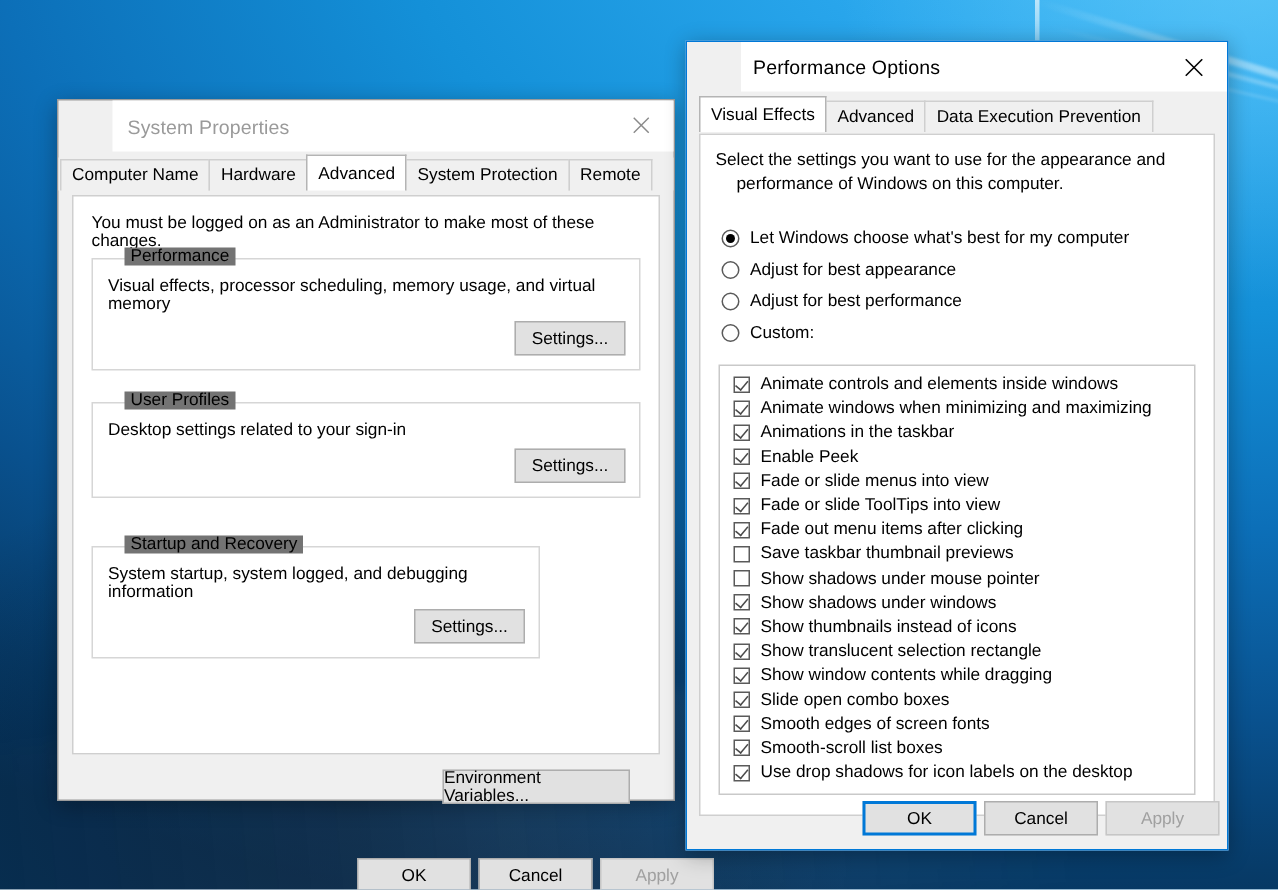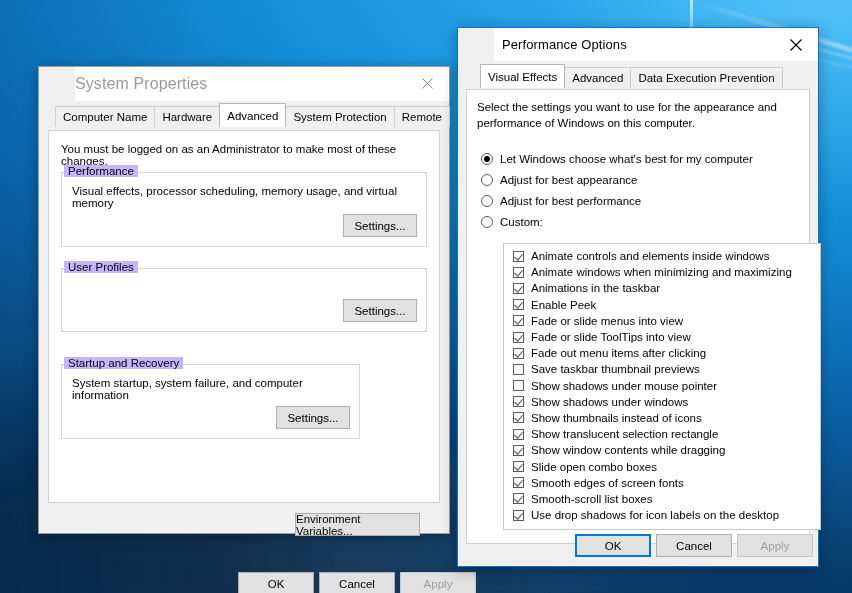--- a/index.html
+++ b/index.html
@@ -28,51 +28,51 @@
         background:radial-gradient(closest-side,rgba(2,22,45,.55),rgba(2,22,45,0));}
   .swoosh{position:absolute;left:-40px;top:470px;width:760px;height:150px;
         background:linear-gradient(to right,rgba(255,255,255,0),rgba(255,255,255,.07),rgba(255,255,255,0));
         transform:rotate(-5deg);filter:blur(6px);}
 
   
   .win{position:absolute;background:#f0f0f0;box-shadow:0 3px 14px rgba(0,0,0,.32);}
   .win.inactive{border:1px solid #9b9b9b;}
   .win.active{border:1px solid #0078d7;}
   .titlebar{height:34px;background:#ffffff;display:flex;align-items:center;position:relative;margin-left:36px;}
-  .titletext{font-size:16px;padding-left:0;letter-spacing:.1px;}
+  .titletext{font-size:13px;padding-left:10px;letter-spacing:.1px;}
   .win.inactive .titletext{color:#9a9a9a;}
   .win.active .titletext{color:#000000;}
   .closebtn{position:absolute;right:0;top:0;width:44px;height:33px;display:flex;align-items:center;justify-content:center;cursor:default;}
   .closebtn svg{display:block;}
   .win.inactive .closebtn svg line{stroke:#8a8a8a;}
   .win.active .closebtn svg line{stroke:#000;}
 
   
-  .tabstrip{display:flex;align-items:flex-end;padding-left:16px;height:22px;position:relative;background:#f0f0f0;}
+  .tabstrip{display:flex;align-items:flex-end;padding-left:1px;height:22px;position:relative;background:#f0f0f0;}
   .tab{font-size:11.5px;color:#000;padding:3px 7px 3px 7px;border:1px solid #cfcfcf;border-bottom:none;background:#f0f0f0;
        margin-right:-1px;line-height:14px;position:relative;cursor:default;white-space:nowrap;}
   .tab.selected{background:#ffffff;border-color:#b4b4b4;padding-top:5px;padding-bottom:4px;z-index:3;}
   .tabpane{background:#ffffff;border:1px solid #cfcfcf;position:relative;}
 
   
   .btn{background:#e1e1e1;border:1px solid #adadad;font-size:11.5px;color:#000;
        display:flex;align-items:center;justify-content:center;cursor:default;box-sizing:border-box;}
   .btn.disabled{color:#a0a0a0;background:#e1e1e1;border-color:#c6c6c6;}
   .btn.focus{border:2px solid #0078d7;}
   .groupbox{position:absolute;border:1px solid #d6d6d6;box-sizing:border-box;}
-  .grouptitle{position:absolute;top:-8px;left:2px;background:#c4b5fd;padding:0 4px;font-size:11.5px;color:#000;}
+  .grouptitle{position:absolute;top:-8px;left:21px;background:#737373;padding:0 4px;font-size:11.5px;color:#000;}
   .sptext{font-size:11.5px;color:#000;}
 
   .radio-row{display:flex;align-items:center;height:21px;cursor:default;}
   .radio{width:12px;height:12px;border-radius:50%;border:1px solid #5a5a5a;background:#fff;
          box-sizing:border-box;margin-right:7px;flex:none;position:relative;}
   .radio.on::after{content:"";position:absolute;left:2px;top:2px;width:6px;height:6px;border-radius:50%;background:#000;}
   .radio-label{font-size:11.5px;color:#000;white-space:nowrap;}
 
-  .listbox{position:absolute;background:#fff;border:1px solid #c9c9c9;box-sizing:border-box;overflow:hidden;margin-left:24px;}
+  .listbox{position:absolute;background:#fff;border:1px solid #c9c9c9;box-sizing:border-box;overflow:hidden;}
   .cb-row{display:flex;align-items:center;height:16.2px;padding-left:9px;cursor:default;}
   .cb{width:11px;height:11px;border:1px solid #5a5a5a;background:#fff;box-sizing:border-box;margin-right:7px;flex:none;position:relative;}
   .cb.on::after{content:"";position:absolute;left:1.5px;top:0px;width:4px;height:7px;
         border-right:1.6px solid #4a4a4a;border-bottom:1.6px solid #4a4a4a;transform:rotate(40deg);}
   .cb-label{font-size:11.5px;color:#000;white-space:nowrap;}
 </style>
 </head>
 <body>
 
 <div id="desktop">
@@ -110,26 +110,27 @@
     <div class="sptext" style="position:absolute;left:12px;top:12px;">You must be logged on as an Administrator to make most of these changes.</div>
 
     <div class="groupbox" style="left:12px;top:100px;width:366px;height:75px;top:41px;">
       <div class="grouptitle">Performance</div>
       <div class="sptext" style="position:absolute;left:10px;top:12px;">Visual effects, processor scheduling, memory usage, and virtual memory</div>
       <div class="btn" style="position:absolute;right:9px;bottom:9px;width:74px;height:23px;">Settings...</div>
     </div>
 
     <div class="groupbox" style="left:12px;top:137px;width:366px;height:64px;">
       <div class="grouptitle">User Profiles</div>
+      <div class="sptext" style="position:absolute;left:10px;top:12px;">Desktop settings related to your sign-in</div>
       <div class="btn" style="position:absolute;right:9px;bottom:9px;width:74px;height:23px;">Settings...</div>
     </div>
 
     <div class="groupbox" style="left:12px;top:233px;width:299px;height:75px;">
       <div class="grouptitle">Startup and Recovery</div>
-      <div class="sptext" style="position:absolute;left:10px;top:12px;">System startup, system failure, and computer information</div>
+      <div class="sptext" style="position:absolute;left:10px;top:12px;">System startup, system logged, and debugging information</div>
       <div class="btn" style="position:absolute;right:9px;bottom:9px;width:74px;height:23px;">Settings...</div>
     </div>
 
   </div>
 
   <div class="btn" style="position:absolute;left:256px;top:446px;width:125px;height:23px;">Environment Variables...</div>
 
   <div class="btn" style="position:absolute;left:199px;top:505px;width:76px;height:23px;">OK</div>
   <div class="btn" style="position:absolute;left:280px;top:505px;width:76px;height:23px;">Cancel</div>
   <div class="btn disabled" style="position:absolute;left:361px;top:505px;width:76px;height:23px;">Apply</div>
@@ -140,30 +141,30 @@
   <div class="titlebar" style="height:33px;">
     <div class="titletext" style="font-size:13px;padding-left:8px;">Performance Options</div>
     <div class="closebtn">
       <svg width="12" height="12" viewBox="0 0 12 12">
           <line x1="0.5" y1="0.5" x2="11.5" y2="11.5" stroke-width="1.1"></line>
           <line x1="11.5" y1="0.5" x2="0.5" y2="11.5" stroke-width="1.1"></line>
         </svg>
     </div>
   </div>
 
-  <div class="tabstrip" style="padding-left:22px;margin-top:5px;">
+  <div class="tabstrip" style="padding-left:8px;margin-top:5px;">
     <div class="tab selected">Visual Effects</div>
     <div class="tab">Advanced</div>
     <div class="tab">Data Execution Prevention</div>
   </div>
 
   <div class="tabpane" style="position:absolute;left:8px;top:61px;width:342px;height:453px;">
 
     <div class="sptext" style="position:absolute;left:10px;top:11px;">Select the settings you want to use for the appearance and</div>
-    <div class="sptext" style="position:absolute;left:10px;top:27px;">performance of Windows on this computer.</div>
+    <div class="sptext" style="position:absolute;left:24px;top:27px;">performance of Windows on this computer.</div>
 
     <div style="position:absolute;left:14px;top:58px;">
       <div class="radio-row">
         <span class="radio on"></span>
         <span class="radio-label">Let Windows choose what's best for my computer</span>
       </div>
       <div class="radio-row">
         <span class="radio"></span>
         <span class="radio-label">Adjust for best appearance</span>
       </div>

